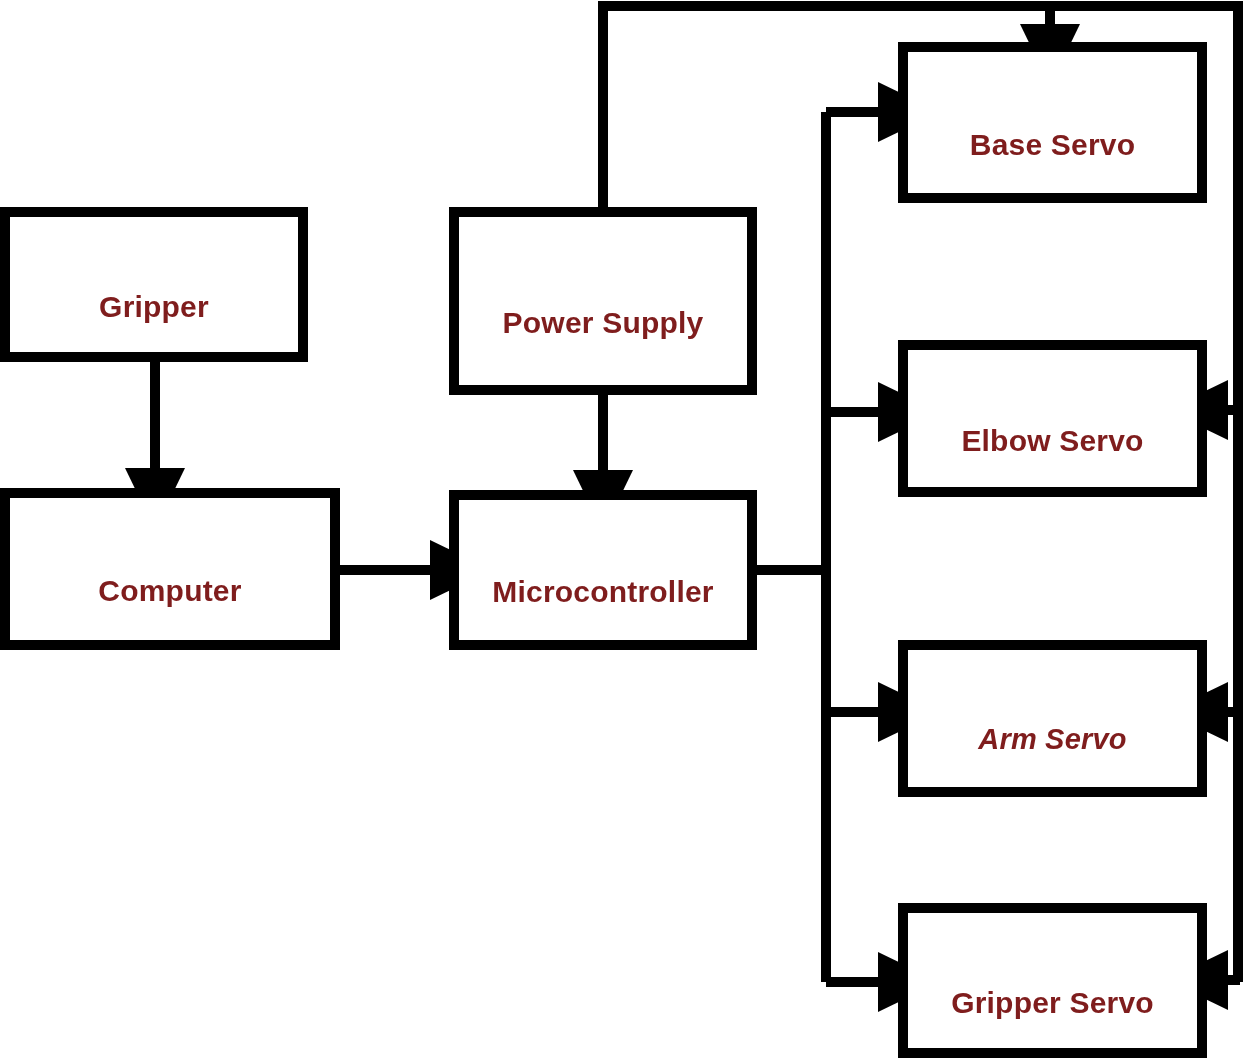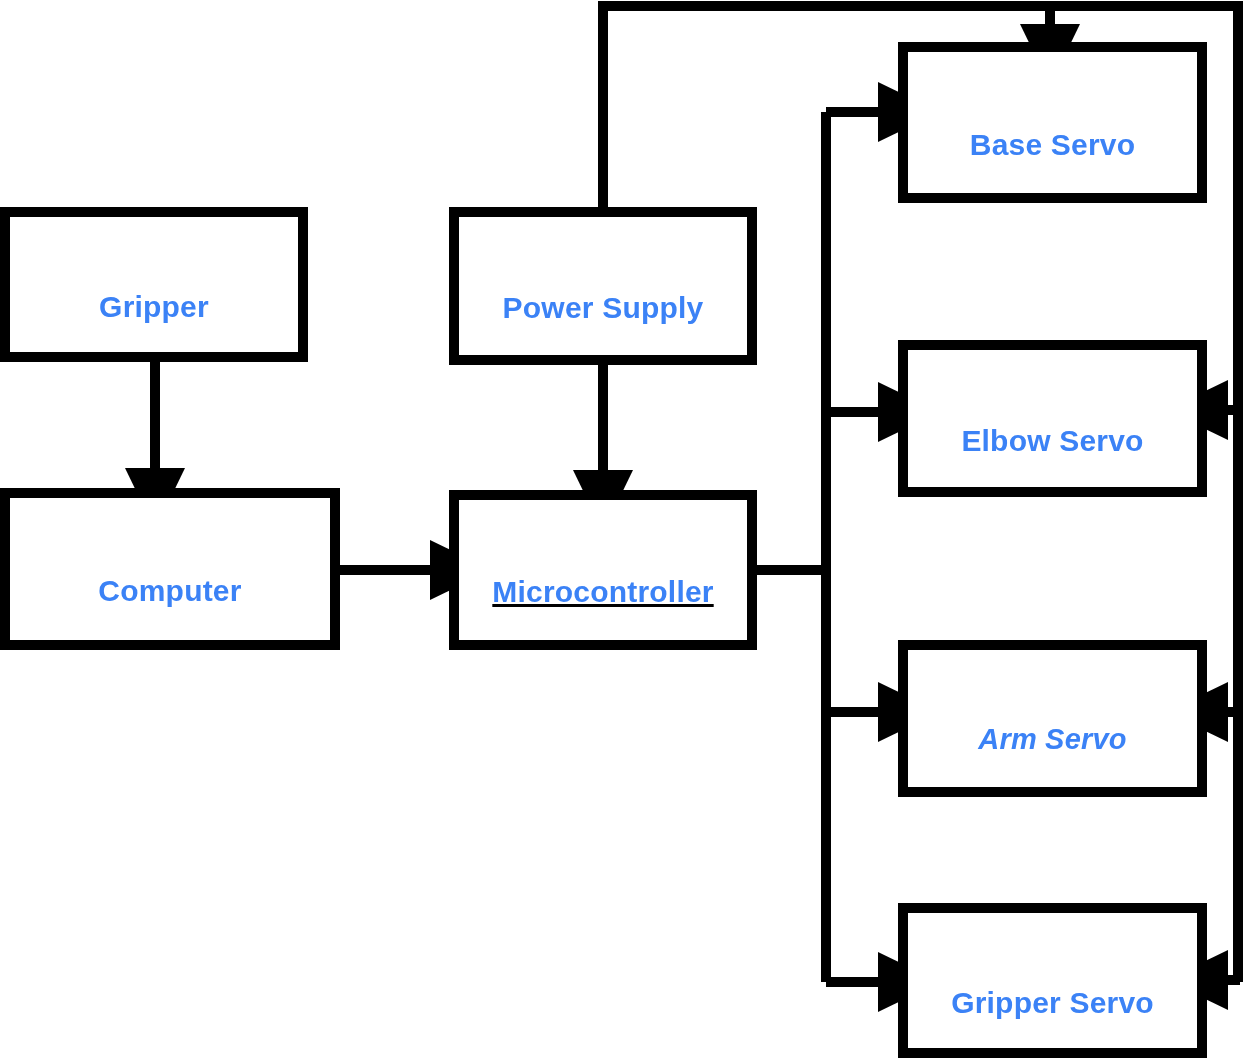--- a/index.html
+++ b/index.html
@@ -31,21 +31,21 @@
     border: 10px solid #000000;
     display: flex;
     align-items: center;
     justify-content: center;
     z-index: 5;
   }
   .node-label {
     font-family: "Liberation Sans", sans-serif;
     font-weight: bold;
     font-size: 30px;
-    color: #3b82f6;
+    color: #7f1d1d;
     letter-spacing: 0.2px;
     text-align: center;
     line-height: 1.1;
     white-space: nowrap;
     margin-top: 43px;
   }
   .node-label.italic {
     font-style: italic;
     font-size: 29px;
   }
@@ -102,25 +102,25 @@
   </svg>
 
   <div class="node" style="left:0px; top:207px; width:308px; height:155px;">
     <span class="node-label">Gripper</span>
   </div>
 
   <div class="node" style="left:0px; top:488px; width:340px; height:162px;">
     <span class="node-label">Computer</span>
   </div>
 
-  <div class="node" style="left:449px; top:207px; width:308px; height:158px;">
+  <div class="node" style="left:449px; top:207px; width:308px; height:188px;">
     <span class="node-label">Power Supply</span>
   </div>
 
-  <div class="node" style="left:449px; top:490px; width:308px; height:160px;text-decoration:underline;">
+  <div class="node" style="left:449px; top:490px; width:308px; height:160px;">
     <span class="node-label">Microcontroller</span>
   </div>
 
   <div class="node" style="left:898px; top:42px; width:309px; height:161px;">
     <span class="node-label">Base Servo</span>
   </div>
 
   <div class="node" style="left:898px; top:640px; width:309px; height:157px;">
     <span class="node-label italic">Arm Servo</span>
   </div>

